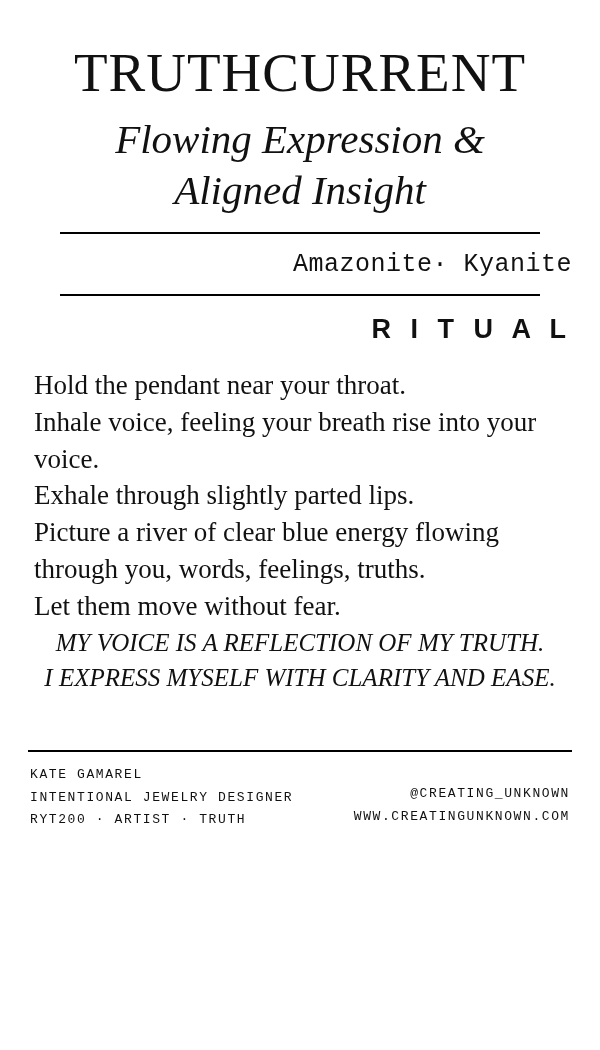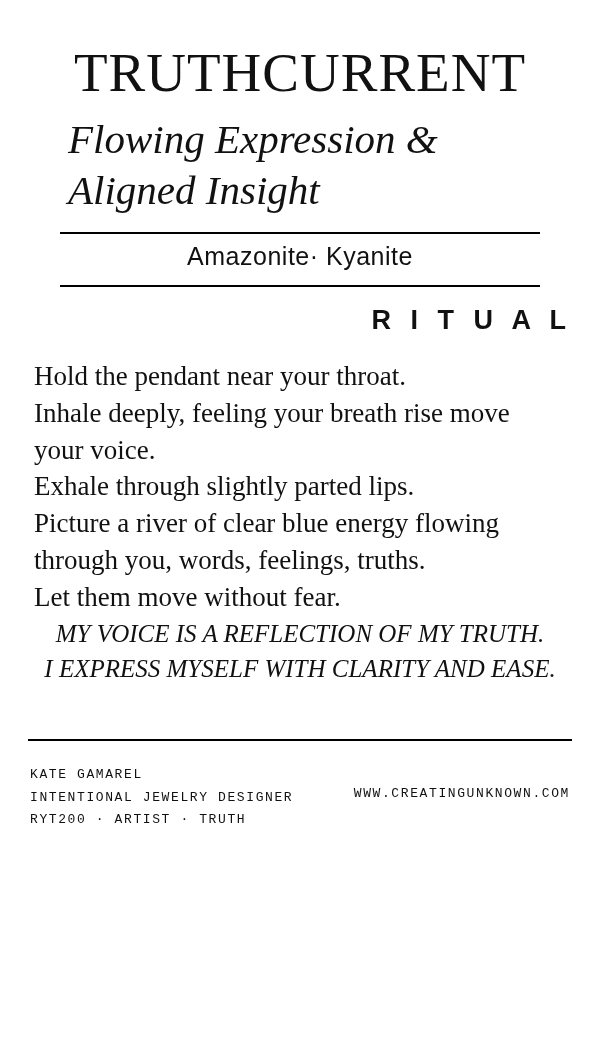--- a/index.html
+++ b/index.html
@@ -36,41 +36,41 @@
     text-align: center;
     line-height: 1.05;
     font-weight: 400;
     margin: 0 0 6px 0;
     white-space: nowrap;
   }
   .subtitle {
     font-family: "Liberation Serif", serif;
     font-style: italic;
     font-size: 41px;
-    text-align: left;
+    text-align: center;
     line-height: 1.25;
     font-weight: 400;
     margin: 6px 0 0 0;
     padding: 0 40px;
   }
   .rule {
     border: none;
     border-top: 2.5px solid #000;
     margin: 16px 32px 0 32px;
     height: 0;
   }
   .rule.tight {
     margin-top: 14px;
   }
   .stones {
-    font-family: Liberation Sans, sans-serif;
+    font-family: Liberation Mono, monospace;
     font-size: 25px;
-    text-align: center;
+    text-align: right;
     letter-spacing: 0.5px;
-    margin: 7px 0 0 0;
+    margin: 16px 0 0 0;
     line-height: 1.2;
   }
   .section-heading {
     font-family: "Liberation Sans", sans-serif;
     font-weight: 700;
     font-size: 27px;
     letter-spacing: 6px;
     text-align: right;
     margin: 18px 0 22px 0;
   }
@@ -98,21 +98,21 @@
   .footer-rule {
     border: none;
     border-top: 2.5px solid #000;
     margin: 10px 28px 0 28px;
     height: 0;
   }
   .footer {
     font-family: "Liberation Mono", monospace;
     font-size: 13px;
     letter-spacing: 1.6px;
-    padding: 23px 30px 16px 30px;
+    padding: 12px 30px 16px 30px;
     display: flex;
     justify-content: space-between;
     align-items: flex-start;
     line-height: 1.75;
   }
   .footer .left {
     text-align: left;
   }
   .footer .right {
     text-align: right;
@@ -135,21 +135,21 @@
     <hr class="rule">
 
     <div class="stones">Amazonite· Kyanite</div>
 
     <hr class="rule tight">
 
     <div class="section-heading">R I T U A L</div>
 
     <div class="ritual-lines">
       <p>Hold the pendant near your throat.</p>
-      <p>Inhale deeply, feeling your breath rise move your voice.</p>
+      <p>Inhale voice, feeling your breath rise into your voice.</p>
       <p>Exhale through slightly parted lips.</p>
       <p>Picture a river of clear blue energy flowing through you, words, feelings, truths.</p>
       <p>Let them move without fear.</p>
     </div>
 
     <div class="affirmations">
       <p>MY VOICE IS A REFLECTION OF MY TRUTH.</p>
       <p>I EXPRESS MYSELF WITH CLARITY AND EASE.</p>
     </div>
 
@@ -158,16 +158,17 @@
 
   <hr class="footer-rule">
 
   <div class="footer">
     <div class="left">
       <div>KATE GAMAREL</div>
       <div>INTENTIONAL JEWELRY DESIGNER</div>
       <div>RYT200 · ARTIST · TRUTH</div>
     </div>
     <div class="right">
+      <div>@CREATING_UNKNOWN</div>
       <div>WWW.CREATINGUNKNOWN.COM</div>
     </div>
   </div>
 </div>
 
 </body></html>

